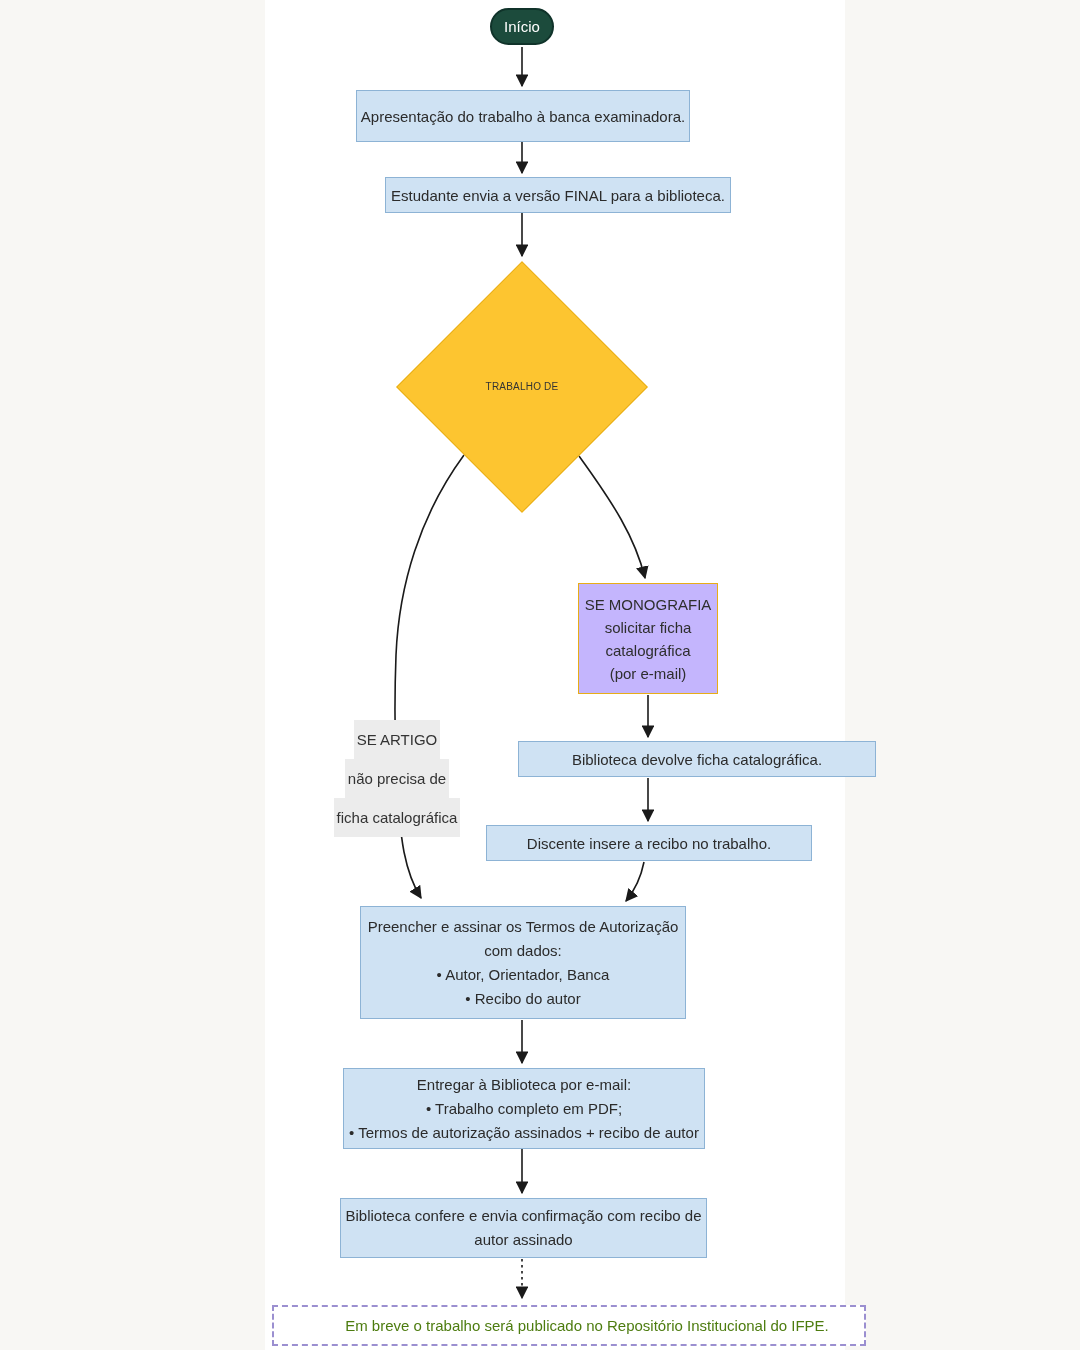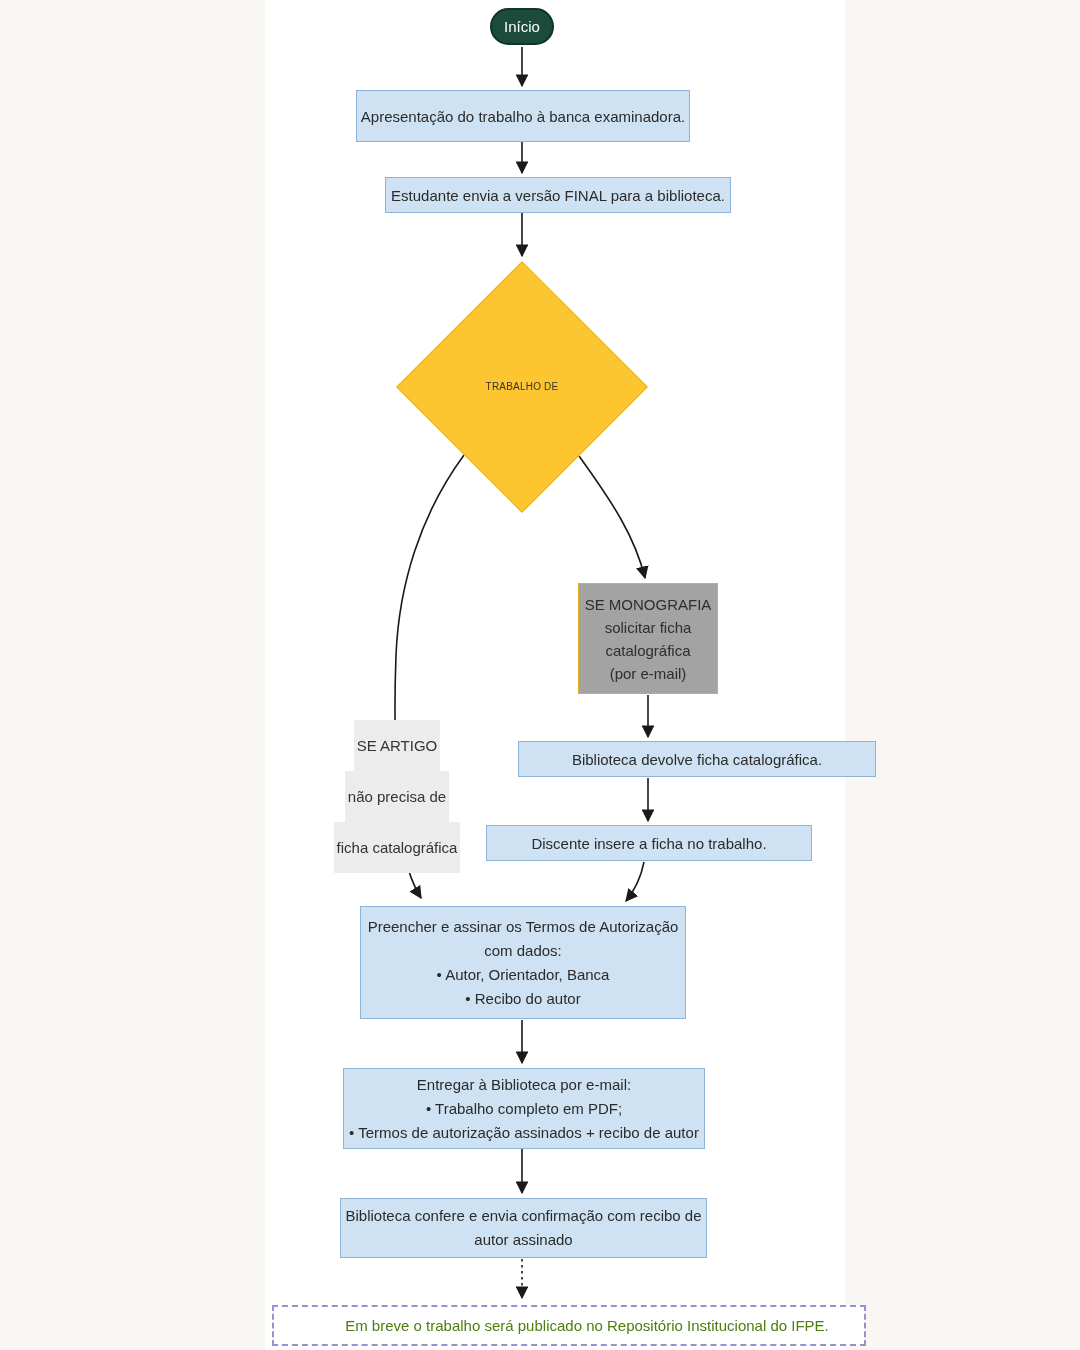--- a/index.html
+++ b/index.html
@@ -71,38 +71,38 @@
     width: 230px;
     text-align: center;
     font-size: 10px;
     color: #333333;
     letter-spacing: 0.2px;
   }
   .diamond-text .line { line-height: 26px; }
   .monografia {
     left: 578px; top: 583px;
     width: 140px; height: 111px;
-    background: #a3a3a3;
+    background: #c4b5fd;
     border: 1px solid #e8ad17;
     color: #2e2e2e;
   }
   .monografia .line { line-height: 23px; }
   .edge-label {
     position: absolute;
     left: 330px; top: 720px;
     width: 134px;
     text-align: center;
     font-size: 15px;
     color: #333333;
   }
   .edge-label .line { display: block; line-height: 23px; }
   .edge-label .line span {
     display: inline-block;
     background: #ececec;
-    padding: 14px 3px;
+    padding: 8px 3px;
   }
   .final-box {
     left: 272px; top: 1305px;
     width: 594px; height: 41px;
     background: #ffffff;
     border: 2px dashed #9b8fd0;
     color: #4d7c0f;
     padding-left: 36px;
   }
 </style>
@@ -162,21 +162,21 @@
   <div class="line">solicitar ficha</div>
   <div class="line">catalográfica</div>
   <div class="line">(por e-mail)</div>
 </div>
 
 <div class="node process p3">
   <span>Biblioteca devolve ficha catalográfica.</span>
 </div>
 
 <div class="node process p4">
-  <span>Discente insere a ficha no trabalho.</span>
+  <span>Discente insere a recibo no trabalho.</span>
 </div>
 
 <div class="node column process p5">
   <div class="line">Preencher e assinar os Termos de Autorização</div>
   <div class="line">com dados:</div>
   <div class="line">• Autor, Orientador, Banca</div>
   <div class="line">• Recibo do autor</div>
 </div>
 
 <div class="node column process p6">

